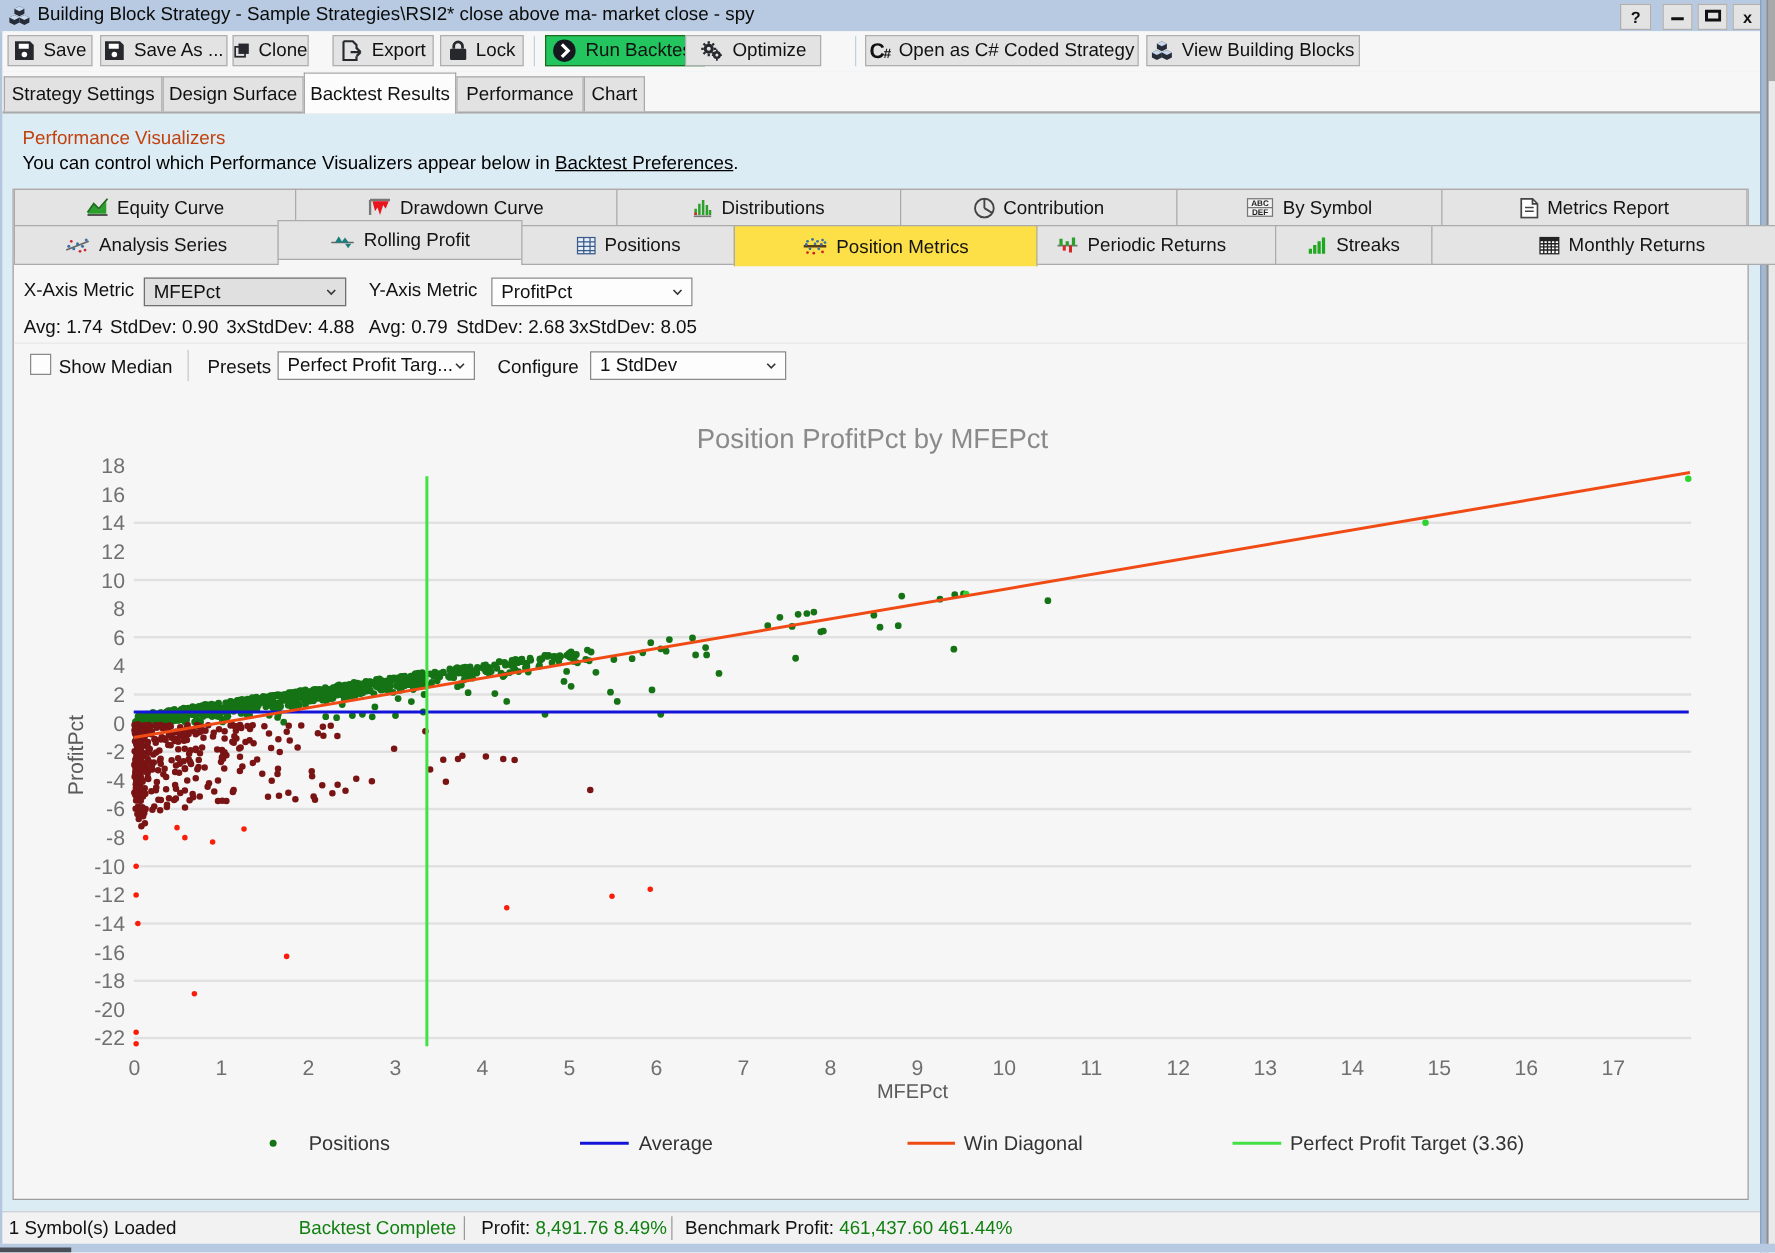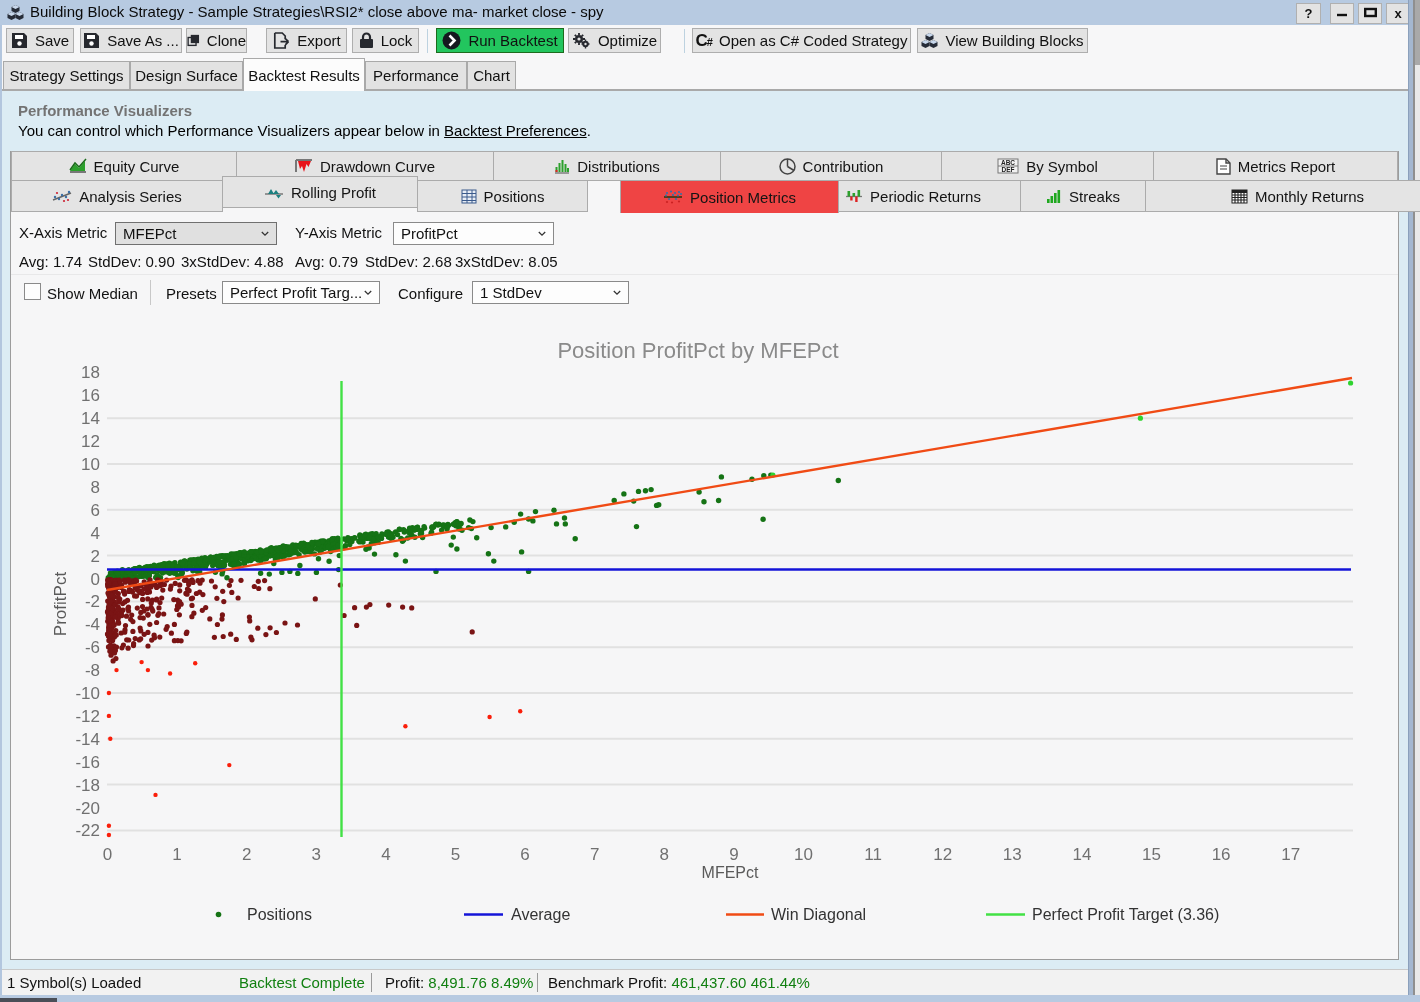--- a/index.html
+++ b/index.html
@@ -47,21 +47,21 @@
 <div class="btn" style="left:352px;width:67px"><svg width="15" height="17" viewBox="0 0 15 17" style="vertical-align:-3px">
       <rect x="1" y="7" width="13" height="9" rx="1" fill="#26282e"></rect>
       <path d="M4 7V5a3.5 3.5 0 0 1 7 0v2" fill="none" stroke="#26282e" stroke-width="2.2"></path>
     </svg>Lock</div>
 <div class="abs" style="left:427px;top:29px;width:1px;height:24px;background:#bdd2e0"></div>
 <div class="btn" style="left:436px;width:128px;background:#22c55e;border:1.5px solid #1d6b1d"><svg width="19" height="19" viewBox="0 0 19 19" style="vertical-align:-3px">
       <circle cx="9.5" cy="9.5" r="9" fill="#15191f"></circle>
       <path d="M7.5 4.5l5 5-5 5" fill="none" stroke="#fff" stroke-width="2.6"></path>
     </svg>Run Backtest</div>
 <div class="abs" style="left:572px;top:29px;width:1px;height:24px;background:#bdd2e0"></div>
-<div class="btn" style="left:568px;width:93px"><svg width="19" height="17" viewBox="0 0 19 17" style="vertical-align:-3px">
+<div class="btn" style="left:548px;width:109px"><svg width="19" height="17" viewBox="0 0 19 17" style="vertical-align:-3px">
       <g fill="#26282e">
         <circle cx="7" cy="7" r="4"></circle>
         <circle cx="7" cy="7" r="1.6" fill="#e1e1e1"></circle>
         <g stroke="#26282e" stroke-width="1.8">
           <path d="M7 1v2M7 11v2M1 7h2M11 7h2M2.8 2.8l1.4 1.4M9.8 9.8l1.4 1.4M11.2 2.8L9.8 4.2M4.2 9.8l-1.4 1.4"></path>
         </g>
         <circle cx="13.5" cy="12" r="3.2"></circle>
         <circle cx="13.5" cy="12" r="1.2" fill="#e1e1e1"></circle>
         <g stroke="#26282e" stroke-width="1.4">
           <path d="M13.5 7.5v1.5M13.5 15v1.5M9.5 12H11M16 12h1.5"></path>
@@ -81,21 +81,21 @@
       </g>
     </svg>View Building Blocks</div>
 <div class="abs" style="left:2px;top:57px;width:1406px;height:34px;background:#f7f7f8"></div>
 <div class="abs" style="left:2px;top:89px;width:1406px;height:2px;background:#a9a9a9"></div>
 <div class="mtab" style="left:3px;width:127px">Strategy Settings</div>
 <div class="mtab" style="left:130px;width:113px">Design Surface</div>
 <div class="mtab" style="left:365px;width:102px">Performance</div>
 <div class="mtab" style="left:467px;width:49px">Chart</div>
 <div class="mtab" style="left:243px;width:122px;top:58px;height:33px;background:#fcfcfc;z-index:3">Backtest Results</div>
 <div class="abs" style="left:2px;top:91px;width:1406px;height:60px;background:#dcecf4"></div>
-<div class="abs" style="left:18px;top:102px;font-size:15px;font-weight:bold;color:#737373">Performance Visualizers</div>
+<div class="abs" style="left:18px;top:102px;font-size:15px;font-weight:normal;color:#c2410c">Performance Visualizers</div>
 <div class="abs" style="left:18px;top:122px;font-size:15px;color:#000">You can control which Performance Visualizers appear below in <span style="text-decoration:underline">Backtest Preferences</span>.</div>
 <div class="abs" style="left:2px;top:151px;width:1406px;height:818px;background:#dcecf4"></div>
 <div class="abs" style="left:10px;top:151px;width:1389px;height:809px;border:1px solid #9c9c9c;background:#f6f6f7"></div>
 <div class="vtab" style="left:11px;top:151px;width:226px;height:30px"><svg width="18" height="16" viewBox="0 0 18 16" style="vertical-align:-3px">
       <path d="M1 14h16" stroke="#555" stroke-width="1.5"></path>
       <path d="M1 13L6 6l4 4 6-7v10z" fill="#2ca02c"></path>
       <path d="M1 12L6 5l4 4 7-8" fill="none" stroke="#1a6b1a" stroke-width="1.5"></path>
     </svg>Equity Curve</div>
 <div class="vtab" style="left:236px;top:151px;width:258px;height:30px"><svg width="18" height="16" viewBox="0 0 18 16" style="vertical-align:-3px">
       <path d="M1 2v12M1 2h16" stroke="#777" stroke-width="2" fill="none"></path>
@@ -171,21 +171,21 @@
         <rect x="11.5" y="1" width="2.6" height="13"></rect>
       </g>
     </svg>Streaks</div>
 <div class="vtab" style="left:1145px;top:180px;width:305px;height:32px"><svg width="17" height="15" viewBox="0 0 17 15" style="vertical-align:-3px">
       <rect x="1" y="1" width="15" height="13" fill="#fff" stroke="#222"></rect>
       <g stroke="#222" stroke-width="1.1">
         <path d="M1 3.5h15M1 6h15M1 8.5h15M1 11h15M4 1v13M7 1v13M10 1v13M13 1v13"></path>
       </g>
       <rect x="1" y="1" width="15" height="2.5" fill="#222"></rect>
     </svg>Monthly Returns</div>
-<div class="vtab" style="left:620px;top:180px;width:219px;height:33px;background:#ef4444;border-bottom:none;z-index:3"><svg width="20" height="16" viewBox="0 0 20 16" style="vertical-align:-3px">
+<div class="vtab" style="left:587px;top:180px;width:243px;height:33px;background:#fde047;border-bottom:none;z-index:3"><svg width="20" height="16" viewBox="0 0 20 16" style="vertical-align:-3px">
       <path d="M1 8h18" stroke="#5a3a1a" stroke-width="2"></path>
       <g fill="#3a6ea5">
         <circle cx="4" cy="4" r="1.1"></circle>
         <circle cx="8" cy="2.5" r="1.1"></circle>
         <circle cx="12" cy="4" r="1.1"></circle>
         <circle cx="16" cy="3" r="1.1"></circle>
         <circle cx="3" cy="6.5" r="1.1"></circle>
         <circle cx="10" cy="6" r="1.1"></circle>
         <circle cx="15" cy="6.5" r="1.1"></circle>
         <circle cx="18" cy="5" r="1.1"></circle>

